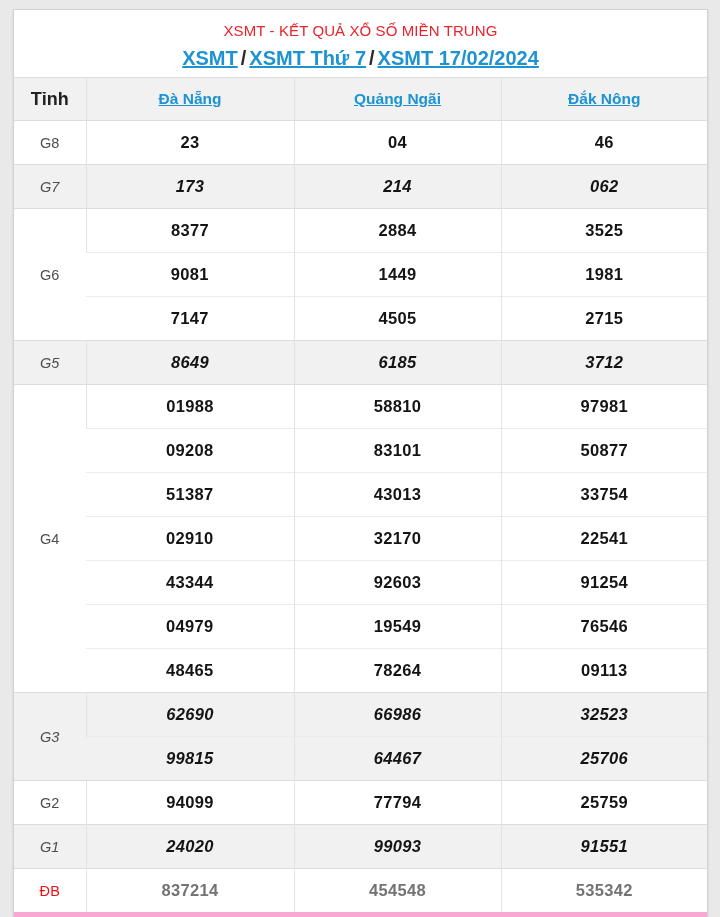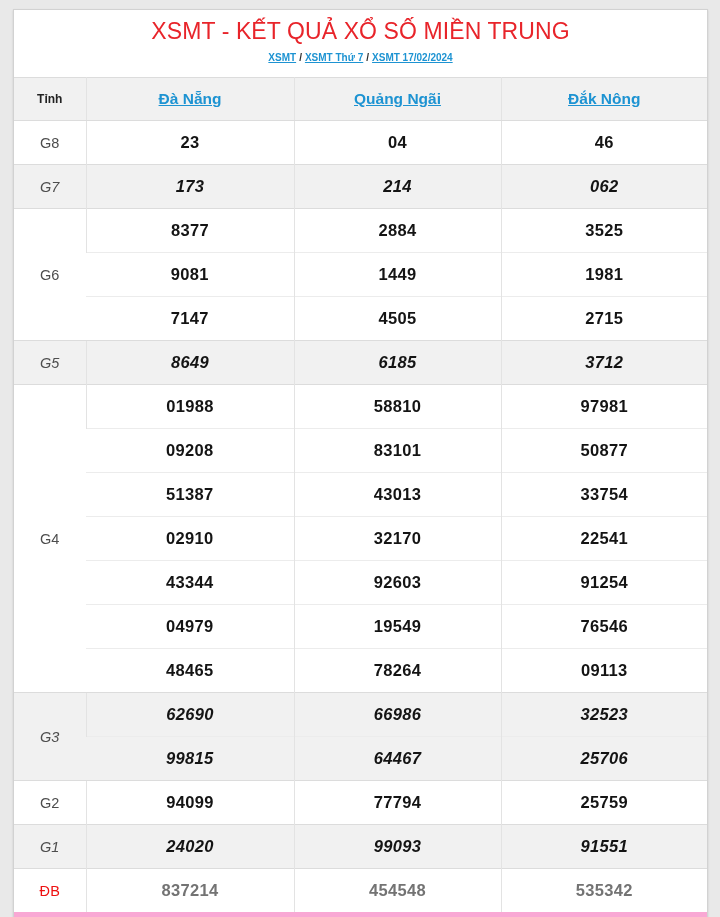--- a/index.html
+++ b/index.html
@@ -29,29 +29,29 @@
     overflow: hidden;
   }
   
   .hdr {
     padding: 9px 10px 9px 10px;
     text-align: center;
     background: #fff;
   }
   .hdr-title {
     color: #e8242a;
-    font-size: 23px;
+    font-size: 15px;
     font-weight: 400;
     line-height: 24px;
     letter-spacing: 0.1px;
     white-space: nowrap;
   }
   .crumbs {
     margin-top: 5px;
-    font-size: 10px;
+    font-size: 20px;
     font-weight: bold;
     line-height: 20px;
     color: #2b2b2b;
     white-space: nowrap;
   }
   .crumbs a {
     color: #1d93d2;
     text-decoration: underline;
     font-weight: bold;
   }
@@ -81,21 +81,21 @@
   table.res th:first-child, table.res td:first-child {
     border-left: none;
   }
   thead th {
     background: #f1f1f1;
     height: 42px;
     border-bottom: 1px solid #dcdcdc;
   }
   th.prov-head {
     color: #222;
-    font-size: 12px;
+    font-size: 18px;
     font-weight: bold;
   }
   th.city a {
     color: #1d93d2;
     font-size: 15.5px;
     font-weight: bold;
     text-decoration: underline;
   }
   
   td.glabel {

